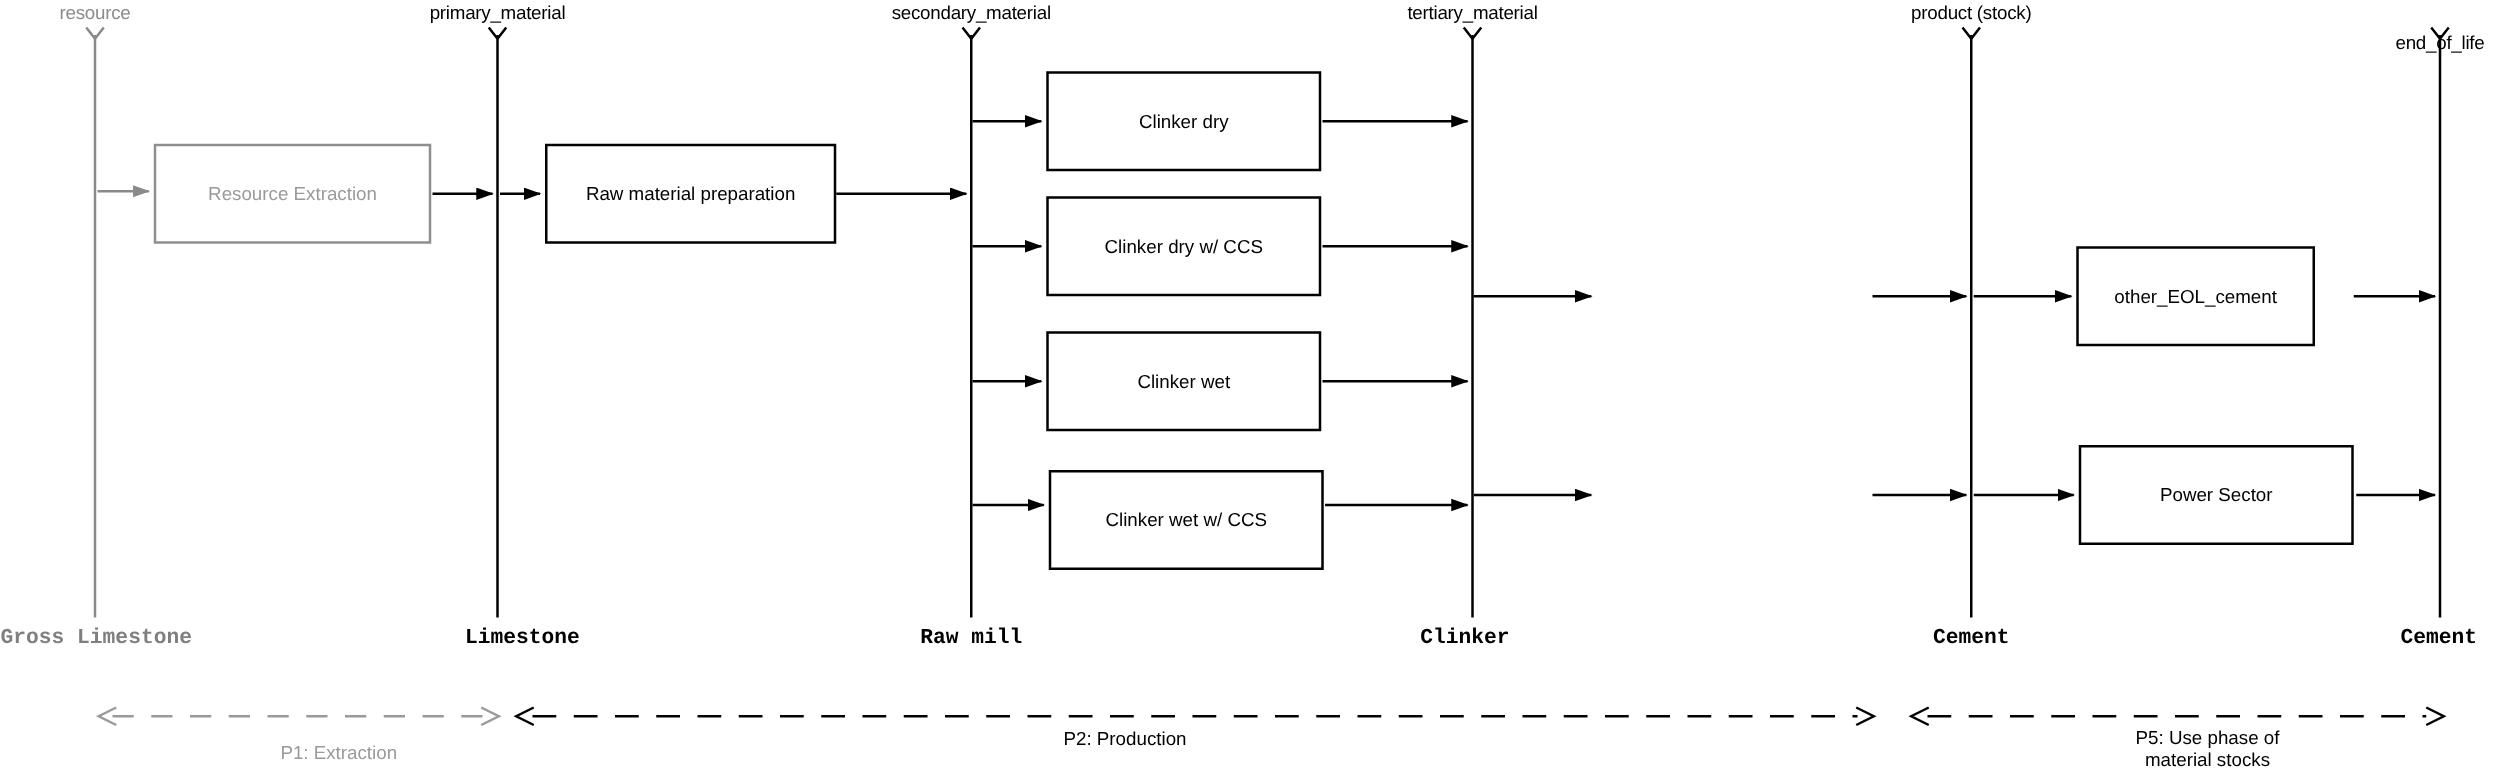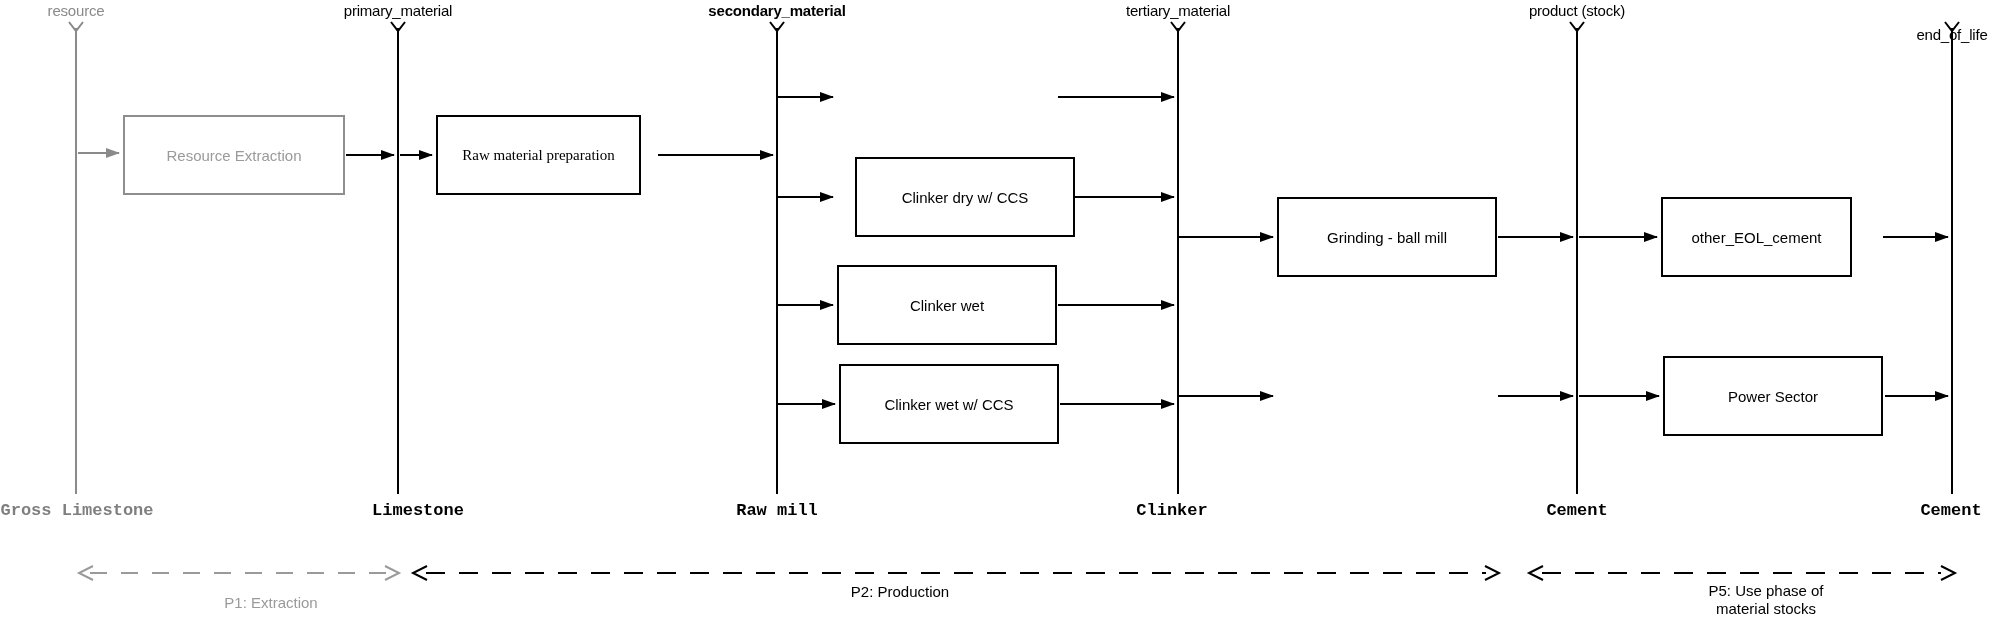--- a/index.html
+++ b/index.html
@@ -123,31 +123,31 @@
     </g>
     <g stroke="#000" stroke-width="2" fill="none">
       <line x1="1542" y1="573" x2="1941" y2="573" stroke-dasharray="19 14"></line>
       <path d="M1543,566 L1529,573 L1543,580"></path>
       <path d="M1941,566 L1955,573 L1941,580"></path>
     </g>
   </svg>
 
   <div class="lane-label gray" style="left:76px;">resource</div>
   <div class="lane-label" style="left:398px;">primary_material</div>
-  <div class="lane-label" style="left:777px;font-weight:bold;">secondary_material</div>
+  <div class="lane-label" style="left:777px;">secondary_material</div>
   <div class="lane-label" style="left:1178px;">tertiary_material</div>
   <div class="lane-label" style="left:1577px;">product (stock)</div>
   <div class="lane-label" style="left:1952px;margin-top:24px;">end_of_life</div>
 
   <div class="process-box gray" style="left:123px;top:115px;width:222px;">Resource Extraction</div>
-  <div class="process-box" style="left:436px;top:115px;width:205px;font-family:Liberation Serif, serif;">Raw material preparation</div>
-  <div class="process-box" style="left:855px;top:157px;">Clinker dry w/ CCS</div>
+  <div class="process-box" style="left:436px;top:115px;width:233px;">Raw material preparation</div>
+  <div class="process-box" style="left:837px;top:57px;">Clinker dry</div>
+  <div class="process-box" style="left:837px;top:157px;">Clinker dry w/ CCS</div>
   <div class="process-box" style="left:837px;top:265px;">Clinker wet</div>
-  <div class="process-box" style="left:839px;top:364px;">Clinker wet w/ CCS</div>
-  <div class="process-box" style="left:1277px;top:197px;">Grinding - ball mill</div>
+  <div class="process-box" style="left:839px;top:376px;">Clinker wet w/ CCS</div>
   <div class="process-box" style="left:1661px;top:197px;width:191px;">other_EOL_cement</div>
   <div class="process-box" style="left:1663px;top:356px;">Power Sector</div>
 
   <div class="material-label gray" style="left:77px;">Gross Limestone</div>
   <div class="material-label" style="left:418px;">Limestone</div>
   <div class="material-label" style="left:777px;">Raw mill</div>
   <div class="material-label" style="left:1172px;">Clinker</div>
   <div class="material-label" style="left:1577px;">Cement</div>
   <div class="material-label" style="left:1951px;">Cement</div>
 

